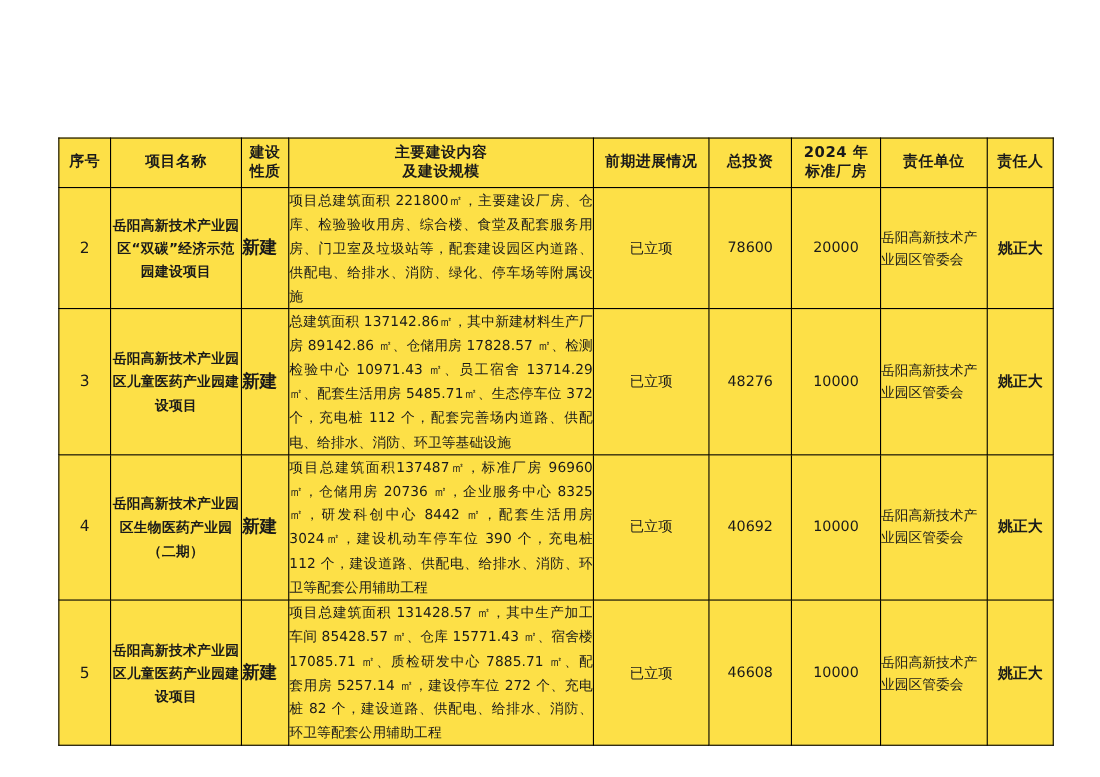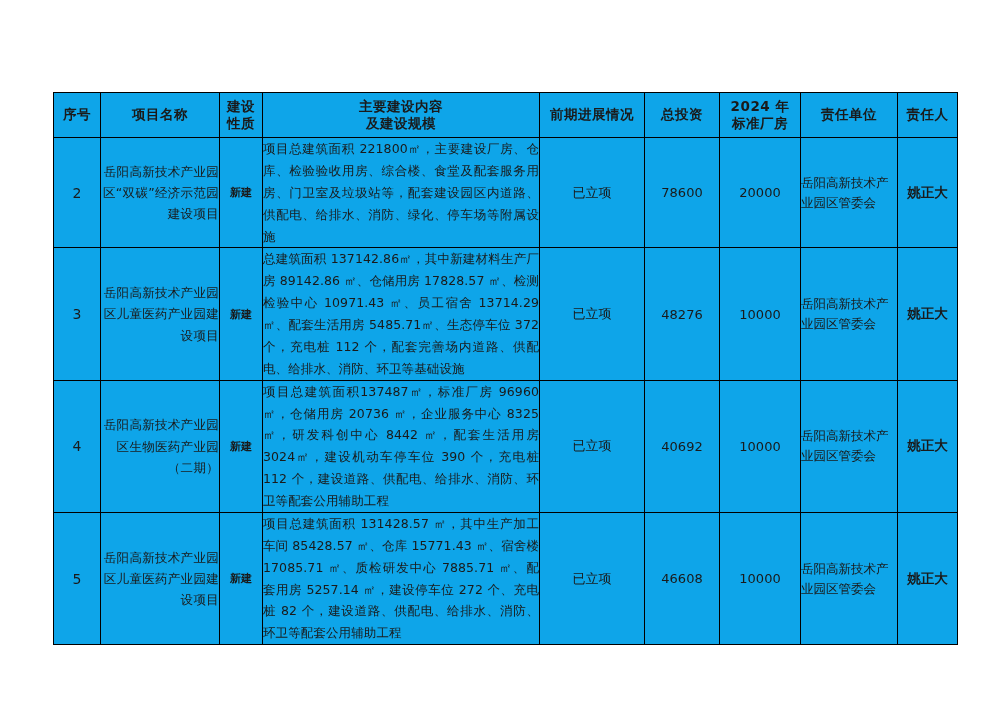--- a/index.html
+++ b/index.html
@@ -23,21 +23,22 @@
   .table-wrap {
     position: absolute;
     left: 53px;
     top: 92px;
     width: 895px;
   }
   table.main {
     border-collapse: collapse;
     width: 895px;
     table-layout: fixed;
-    background: #0ea5e9;
+    background: #fde047;
+    margin-top: 33px;
   }
   table.main th, table.main td {
     border: 1px solid #000;
     vertical-align: middle;
     padding: 0;
   }
   
   thead th {
     height: 44px;
     font-weight: bold;
@@ -58,29 +59,29 @@
 
   .vert2 {
     line-height: 1.25;
   }
   td.c-seq {
     text-align: center;
     font-size: 14px;
   }
   td.c-name {
     font-size: 12.5px;
-    font-weight: normal;
+    font-weight: bold;
     line-height: 1.7;
     padding: 4px 7px;
-    text-align: right;
+    text-align: center;
     letter-spacing: 0.3px;
   }
   td.c-nature {
-    text-align: center;
-    font-size: 11px;
+    text-align: left;
+    font-size: 16px;
     font-weight: bold;
   }
   td.c-content {
     font-size: 12.5px;
     line-height: 1.75;
     padding: 6px 7px;
     text-align: justify;
     text-justify: inter-ideograph;
     letter-spacing: 0.1px;
   }

